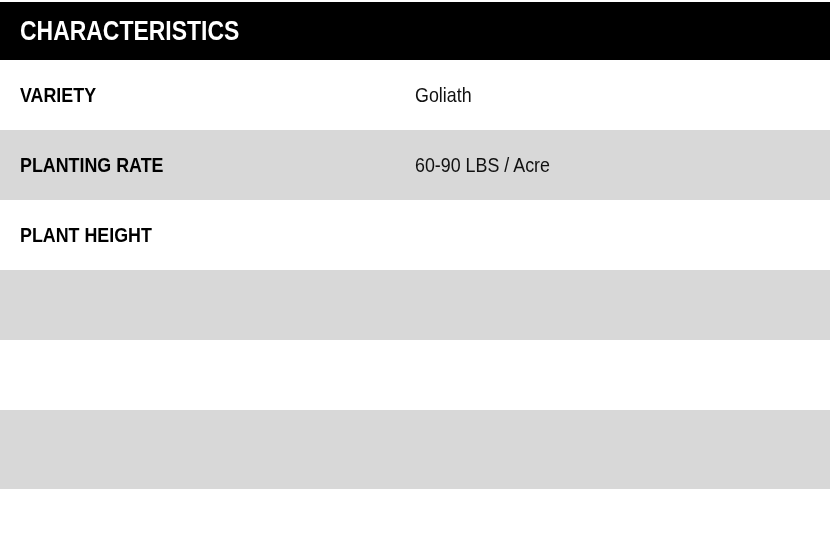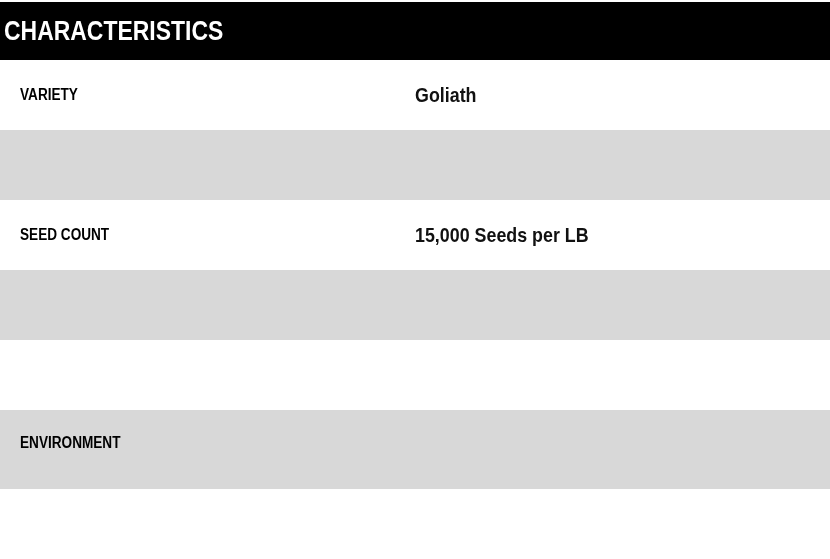--- a/index.html
+++ b/index.html
@@ -14,21 +14,21 @@
     background: #ffffff;
     padding-top: 2px;
     box-sizing: border-box;
     overflow: hidden;
   }
   .header-bar {
     height: 58px;
     background: #000000;
     display: flex;
     align-items: center;
-    padding-left: 4px;
+    padding-left: 20px;
     box-sizing: border-box;
   }
   .header-bar .title-text {
     color: #ffffff;
     font-size: 27px;
     font-weight: bold;
     letter-spacing: 0px;
     white-space: nowrap;
   }
   .condensed {
@@ -53,27 +53,27 @@
   .char-row:last-child {
     height: 79px;
     align-items: start;
   }
   .char-row:last-child .cell {
     margin-top: 24px;
   }
   .cell-label {
     padding-left: 20px;
     font-weight: bold;
-    font-size: 16px;
+    font-size: 21px;
     color: #000000;
     white-space: nowrap;
   }
   .cell-value {
     font-size: 21px;
-    font-weight: bold;
+    font-weight: normal;
     color: #111111;
     white-space: nowrap;
   }
 </style>
 </head>
 <body>
 
 <div class="table-wrap">
   <div class="header-bar">
     <span class="title-text condensed">CHARACTERISTICS</span>
@@ -81,38 +81,38 @@
   <div class="rows">
   <div class="char-row">
     <div class="cell cell-label">
       <span class="condensed">VARIETY</span>
     </div>
     <div class="cell cell-value">
       <span class="condensed">Goliath</span>
     </div>
   </div>
 
-
   <div class="char-row">
+    <div class="cell cell-label">
+      <span class="condensed">PLANTING RATE</span>
+    </div>
+    <div class="cell cell-value">
+      <span class="condensed">60-90 LBS / Acre</span>
+    </div>
   </div>
 
   <div class="char-row">
     <div class="cell cell-label">
-      <span class="condensed">SEED COUNT</span>
-    </div>
-    <div class="cell cell-value">
-      <span class="condensed">15,000 Seeds per LB</span>
+      <span class="condensed">PLANT HEIGHT</span>
     </div>
   </div>
+
 
   <div class="char-row">
   </div>
 
   <div class="char-row">
   </div>
 
   <div class="char-row">
-    <div class="cell cell-label">
-      <span class="condensed">ENVIRONMENT</span>
-    </div>
   </div>
 </div>
 </div>
 
 </body></html>

